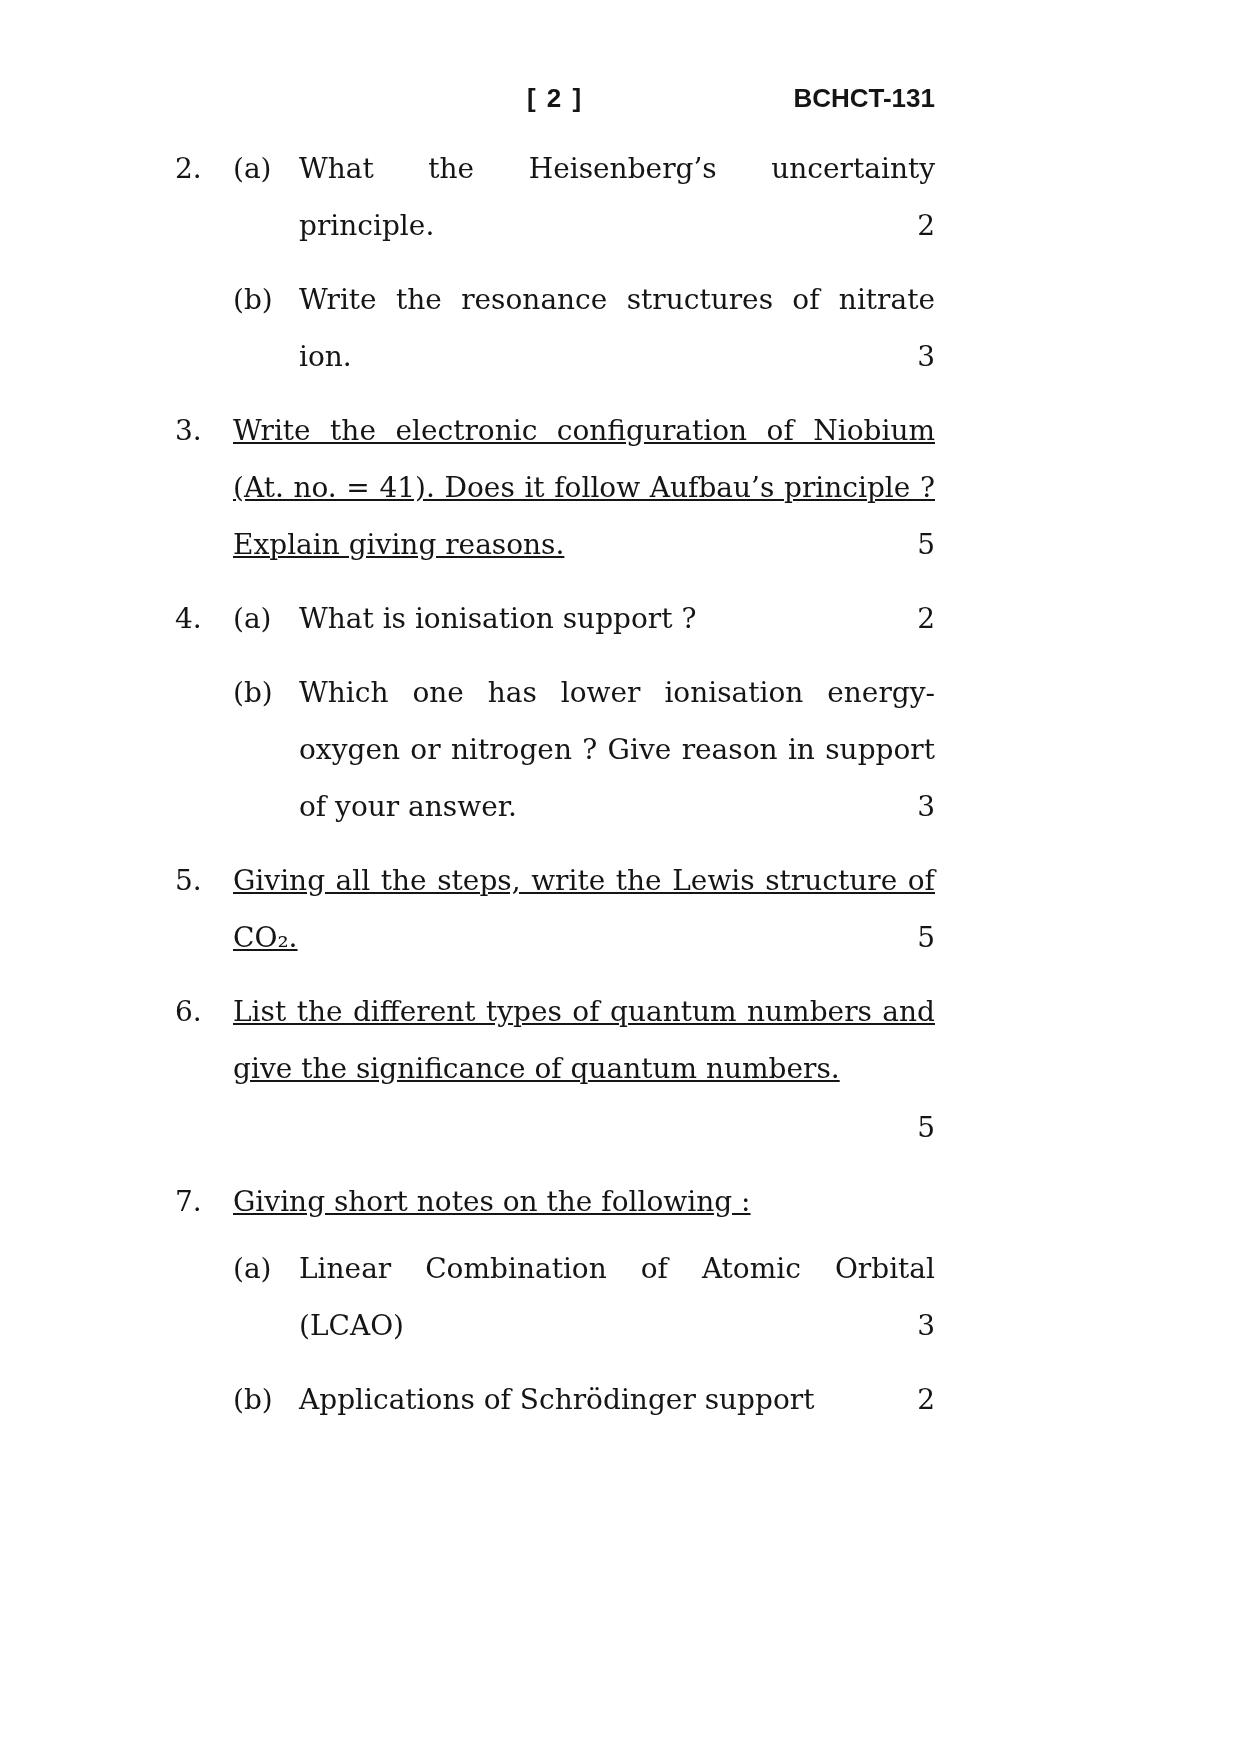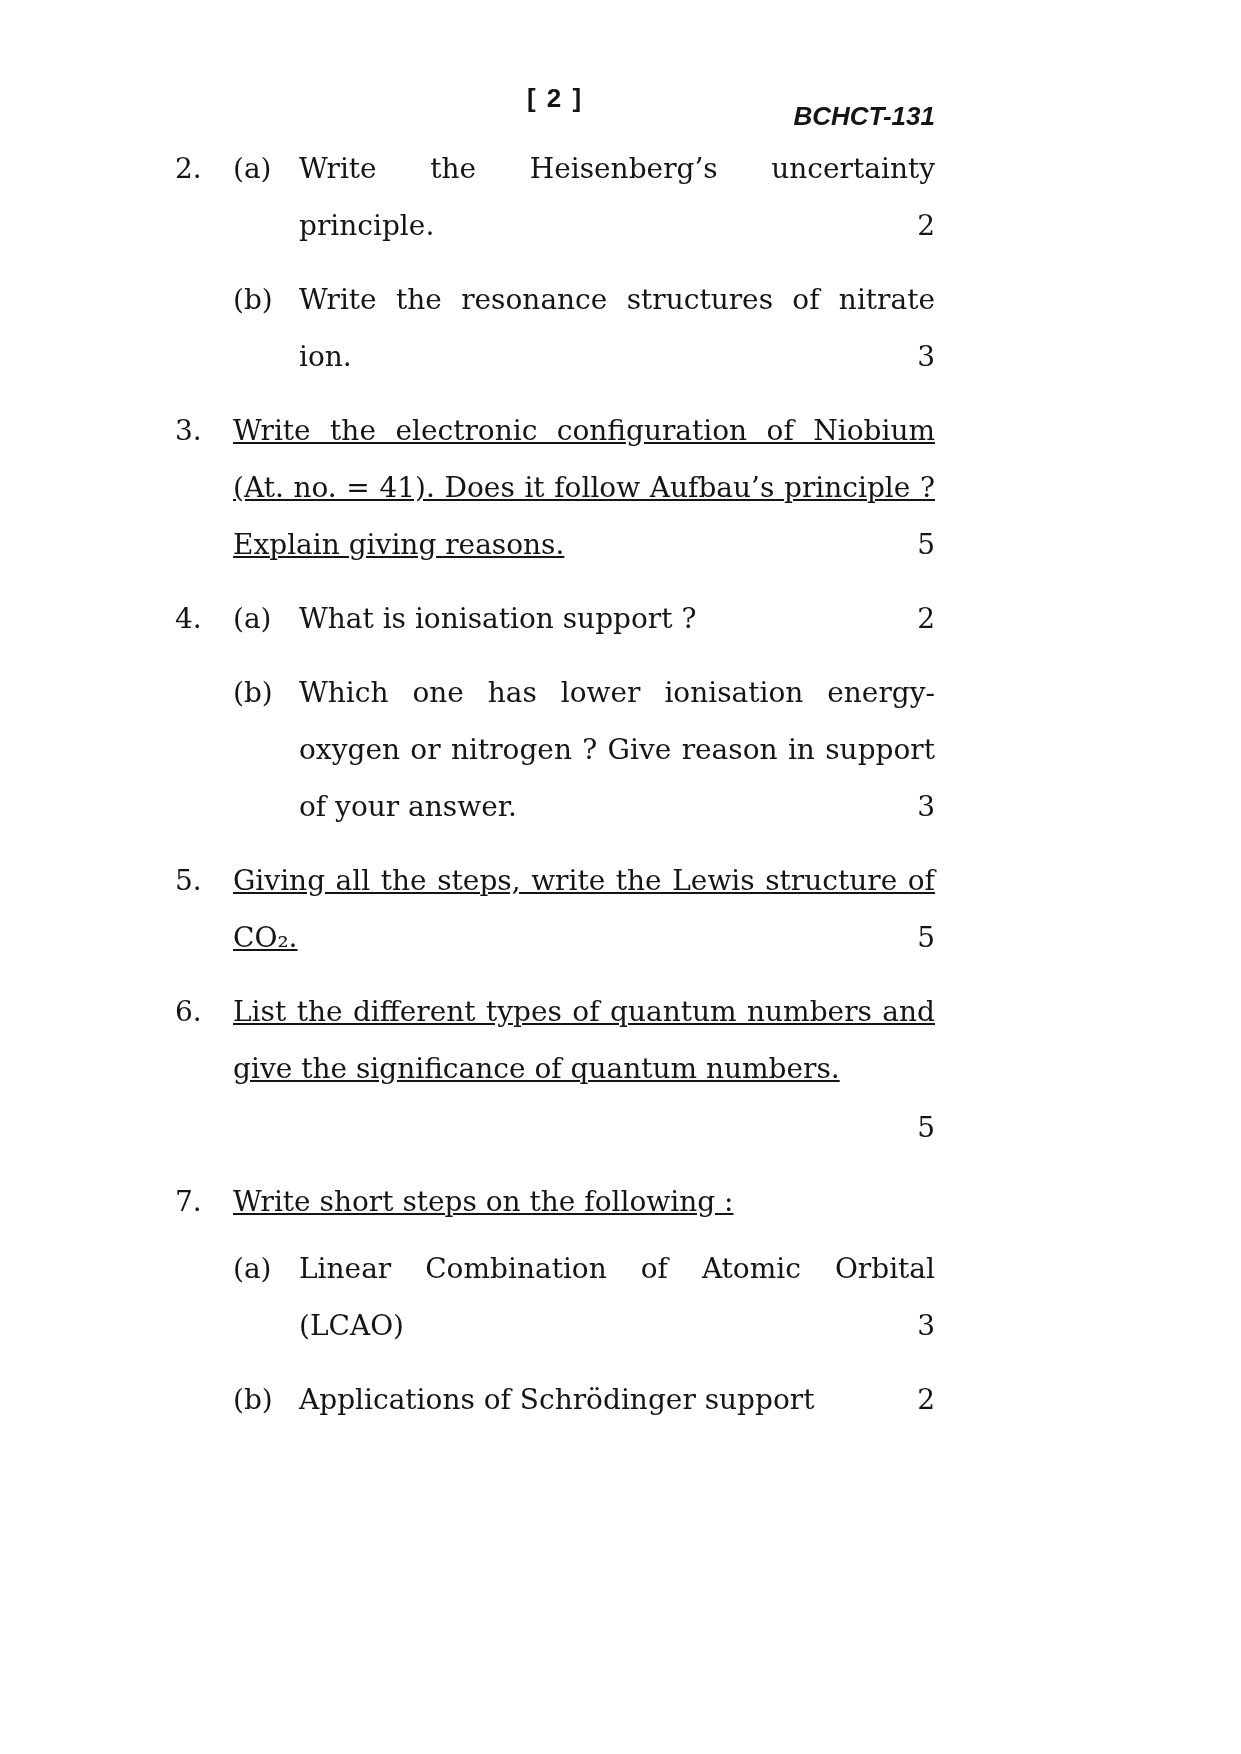--- a/index.html
+++ b/index.html
@@ -28,22 +28,21 @@
   }
   .page-num {
     position: absolute;
     left: 50%;
     transform: translateX(-50%);
     letter-spacing: 2px;
   }
   .course-code {
     position: absolute;
     right: 0;
-    top: 18px;
-    font-style: italic;
+    top: 0;
   }
   .content { font-size: 28px; line-height: 57px; }
   .question {
     display: flex;
     align-items: flex-start;
     margin-bottom: 17px;
   }
   .qnum {
     flex: none;
     width: 58px;
@@ -99,21 +98,21 @@
   </div>
 
   <div class="content">
 
     <section class="question">
       <div class="qnum">2.</div>
       <div class="qbody">
         <div class="part">
           <div class="plabel">(a)</div>
           <div class="ptext">
-            <span>Write the Heisenberg’s uncertainty principle.</span>
+            <span>What the Heisenberg’s uncertainty principle.</span>
             <span class="marks">2</span>
           </div>
         </div>
         <div class="part">
           <div class="plabel">(b)</div>
           <div class="ptext">
             <span>Write the resonance structures of nitrate ion.</span>
             <span class="marks">3</span>
           </div>
         </div>
@@ -167,21 +166,21 @@
           <span>List the different types of quantum numbers and give the significance of quantum numbers.</span>
         </div>
         <div class="marks-line">5</div>
       </div>
     </section>
 
     <section class="question">
       <div class="qnum">7.</div>
       <div class="qbody">
         <div class="qtext intro">
-          <span>Write short steps on the following :</span>
+          <span>Giving short notes on the following :</span>
         </div>
         <div class="part">
           <div class="plabel">(a)</div>
           <div class="ptext">
             <span>Linear Combination of Atomic Orbital (LCAO)</span>
             <span class="marks">3</span>
           </div>
         </div>
         <div class="part">
           <div class="plabel">(b)</div>

